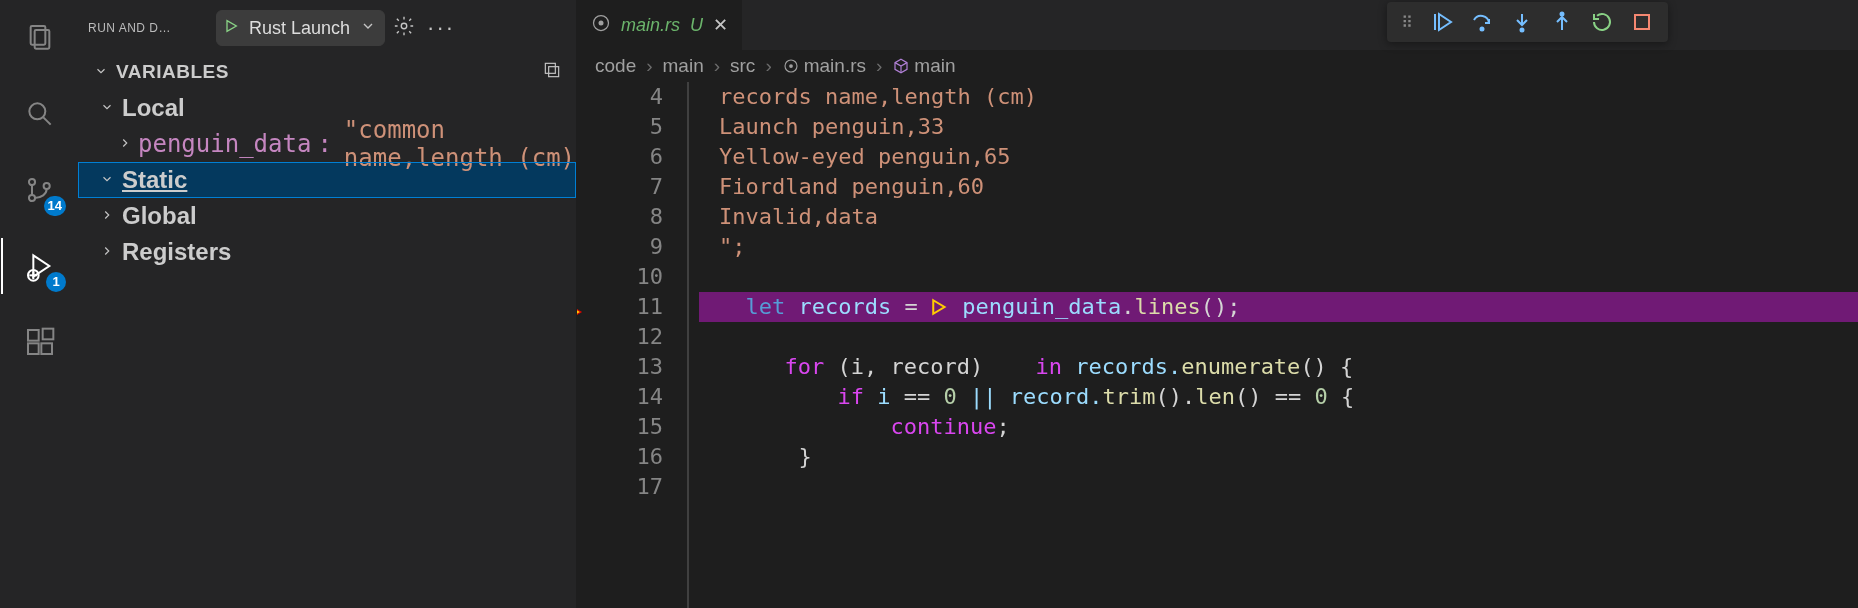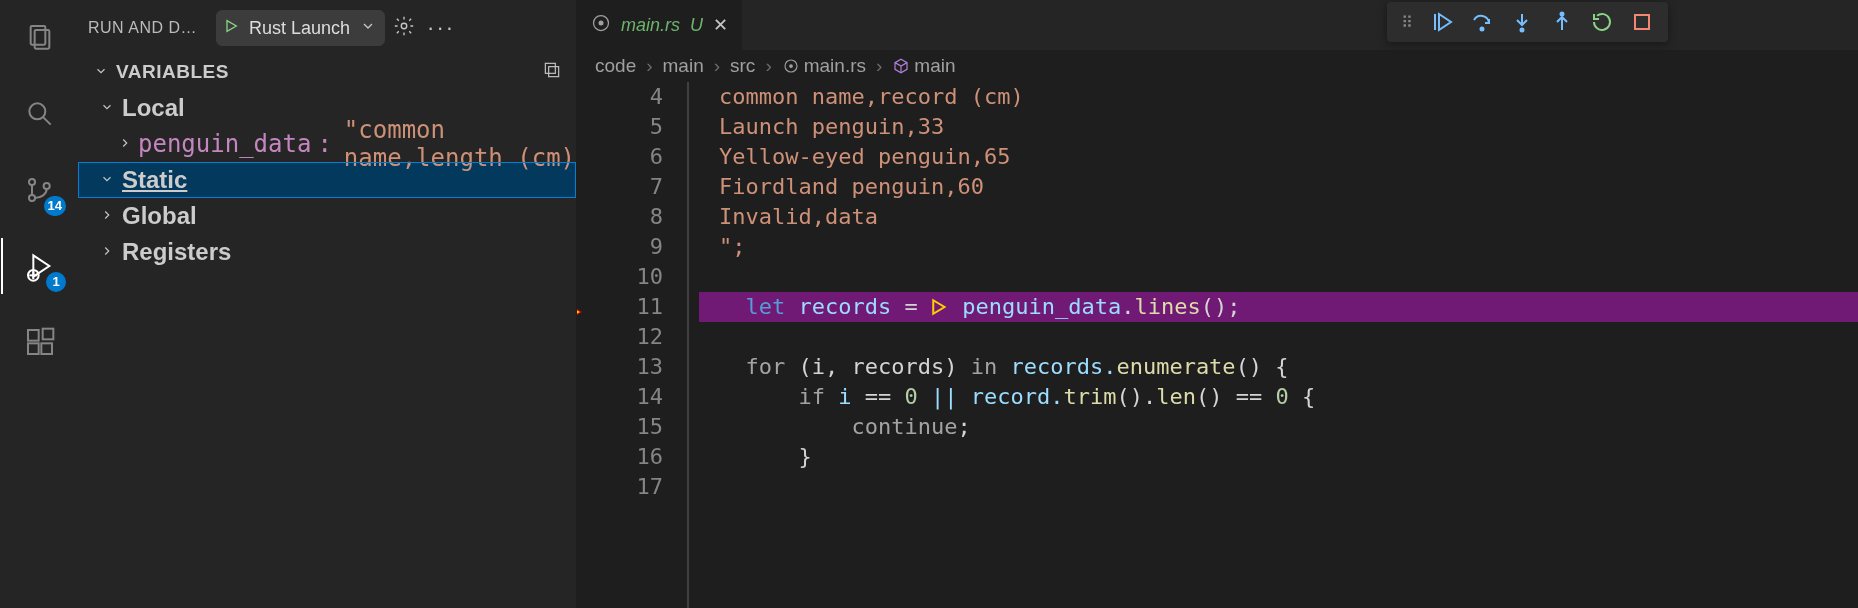--- a/index.html
+++ b/index.html
@@ -71,21 +71,21 @@
   }
   .sidebar-header {
     height: 56px;
     display: flex;
     align-items: center;
     padding: 0 10px;
     gap: 8px;
   }
   .panel-title {
     color: #bbbbbb;
-    font-size: 16px;
+    font-size: 12px;
     font-weight: 400;
     letter-spacing: 0.5px;
     width: 120px;
     overflow: hidden;
     text-overflow: ellipsis;
     white-space: nowrap;
   }
   .config-dropdown {
     display: flex;
     align-items: center;
@@ -205,21 +205,21 @@
   }
   .code { flex:1; padding-left: 10px; position:relative;}
   .code-line { height: 30px; white-space: pre; color: #d4d4d4; padding-left: 20px;}
   .code-line.hl { background: #701a75; }
   .tok-str { color: #ce9178; }
   .tok-key { color: #569cd6; }
   .tok-ident { color: #9cdcfe; }
   .tok-fn { color: #dcdcaa; }
   .tok-punc { color: #d4d4d4; }
   .tok-op { color: #d4d4d4; }
-  .tok-ctrl { color: #a3a3a3; }
+  .tok-ctrl { color: #d946ef; margin-left: 39px; }
   .tok-num { color: #b5cea8; }
   .inline-icon svg { vertical-align: -2px; }
   
   .debug-toolbar {
     position: absolute;
     top: 2px;
     right: 190px;
     height: 40px;
     background: #2d2d2d;
     border-radius: 4px;
@@ -425,32 +425,32 @@
       </div>
       <div class="ln"><span>12</span></div>
       <div class="ln"><span>13</span></div>
       <div class="ln"><span>14</span></div>
       <div class="ln"><span>15</span></div>
       <div class="ln"><span>16</span></div>
       <div class="ln"><span>17</span></div>
     </div>
     <div class="ruler"></div>
     <div class="code">
-      <div class="code-line"><span class="tok-str">common name,record (cm)</span></div>
+      <div class="code-line"><span class="tok-str">records name,length (cm)</span></div>
       <div class="code-line"><span class="tok-str">Launch penguin,33</span></div>
       <div class="code-line"><span class="tok-str">Yellow-eyed penguin,65</span></div>
       <div class="code-line"><span class="tok-str">Fiordland penguin,60</span></div>
       <div class="code-line"><span class="tok-str">Invalid,data</span></div>
       <div class="code-line"><span class="tok-str">";</span></div>
       <div class="code-line"></div>
       <div class="code-line hl">  <span class="tok-key">let</span><span class="tok-ident"> records </span><span class="tok-op">= </span><span class="inline-icon"><svg width="18" height="18" viewBox="0 0 16 16">
               <polygon points="2,2 12,8 2,14" fill="none" stroke="#ffcc00" stroke-width="1.8"></polygon>
             </svg></span> <span class="tok-ident">penguin_data</span><span class="tok-punc">.</span><span class="tok-fn">lines</span><span class="tok-punc">();</span></div>
       <div class="code-line"></div>
-      <div class="code-line">  <span class="tok-ctrl">for</span><span class="tok-punc"> (i, records) </span><span class="tok-ctrl">in</span><span class="tok-ident"> records.</span><span class="tok-fn">enumerate</span><span class="tok-punc">() {</span></div>
+      <div class="code-line">  <span class="tok-ctrl">for</span><span class="tok-punc"> (i, record) </span><span class="tok-ctrl">in</span><span class="tok-ident"> records.</span><span class="tok-fn">enumerate</span><span class="tok-punc">() {</span></div>
       <div class="code-line">      <span class="tok-ctrl">if</span><span class="tok-ident"> i </span><span class="tok-op">==</span><span> </span><span class="tok-num">0</span><span class="tok-ident"> || record.</span><span class="tok-fn">trim</span><span class="tok-punc">().</span><span class="tok-fn">len</span><span class="tok-punc">() </span><span class="tok-op">==</span><span> </span><span class="tok-num">0</span><span class="tok-punc"> {</span></div>
       <div class="code-line">          <span class="tok-ctrl">continue</span><span class="tok-punc">;</span></div>
       <div class="code-line">      <span class="tok-punc">}</span></div>
       <div class="code-line"></div>
     </div>
   </div>
 
   <div class="debug-toolbar">
     <span class="grip">⠿</span>
     <span class="dbg-btn c-blue">

